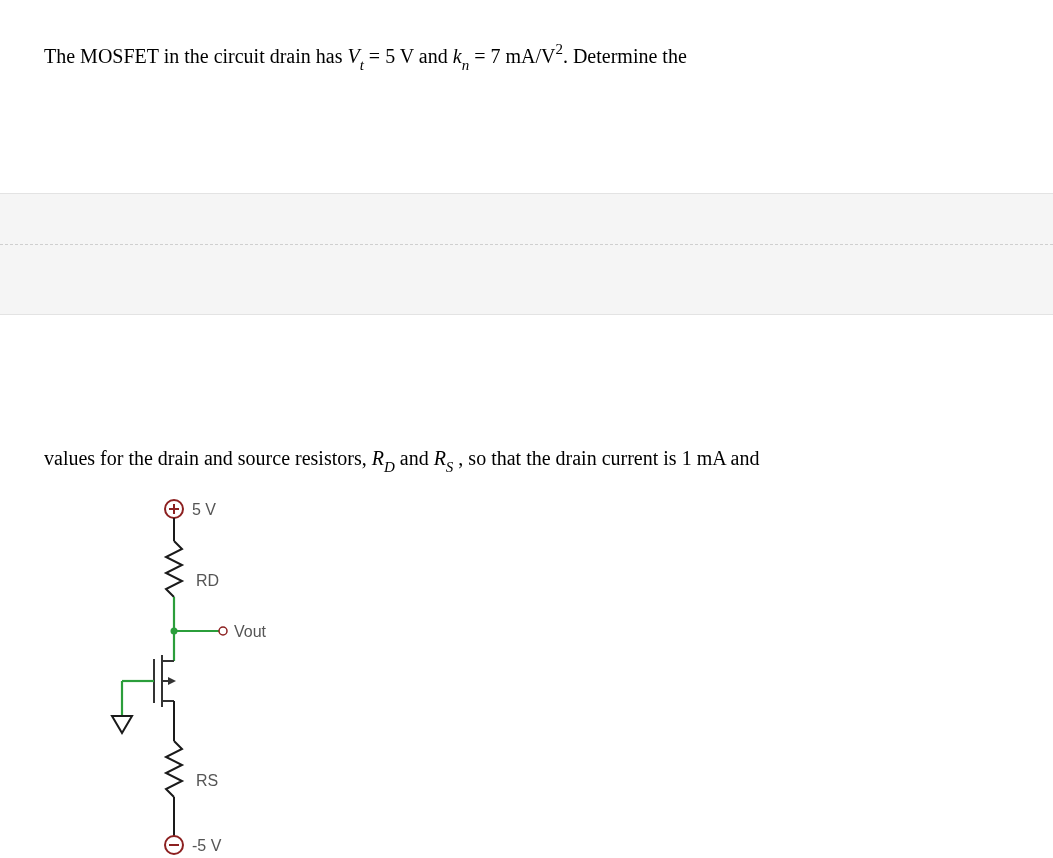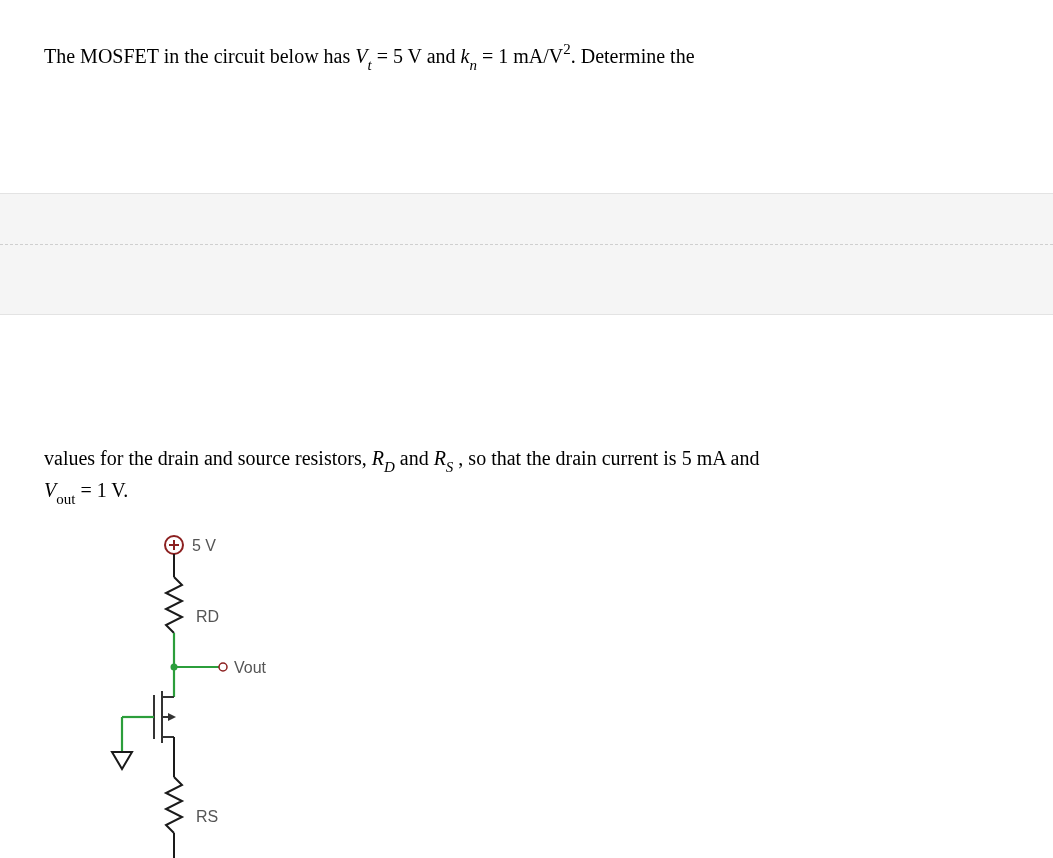--- a/index.html
+++ b/index.html
@@ -52,41 +52,37 @@
   .supply-plus { stroke: #8c2020; stroke-width: 2; fill: none; }
   .supply-minus { stroke: #8c2020; stroke-width: 2; fill: none; }
   .node-dot { fill: #2b9e3b; }
   .terminal { fill: #fff; stroke: #8c2020; stroke-width: 1.5; }
 </style>
 </head>
 <body>
 
 <div class="page-pad">
   <p class="problem-text">
-    <span>The MOSFET in the circuit below has </span>
+    <span>The MOSFET in the circuit drain has </span>
     <span class="italic">V</span><span class="italic sub">t</span>
     <span> = 5 V and </span>
     <span class="italic">k</span><span class="italic sub">n</span>
-    <span> = 1 mA/V</span><span class="supup">2</span><span>.  Determine the</span>
+    <span> = 7 mA/V</span><span class="supup">2</span><span>.  Determine the</span>
   </p>
 </div>
 
 <div class="blank-band"></div>
 
 <div class="page-pad" style="padding-top:110px;">
   <p class="problem-text" style="margin-bottom:2px;">
     <span>values for the drain and source resistors, </span>
     <span class="italic">R</span><span class="italic sub">D</span>
     <span> and </span>
     <span class="italic">R</span><span class="italic sub">S</span>
-    <span>, so that the drain current is 5 mA and</span>
-  </p>
-  <p class="problem-text" style="margin-top:0;">
-    <span class="italic">V</span><span class="sub">out</span>
-    <span> = 1 V.</span>
+    <span>, so that the drain current is 1 mA and</span>
   </p>
 
   <div class="circuit-wrap">
     <svg width="300" height="390" viewBox="0 0 300 390">
 
       <g>
         <circle cx="130" cy="18" r="9" class="supply-plus"></circle>
         <line x1="125" y1="18" x2="135" y2="18" class="supply-plus"></line>
         <line x1="130" y1="13" x2="130" y2="23" class="supply-plus"></line>
       </g>

